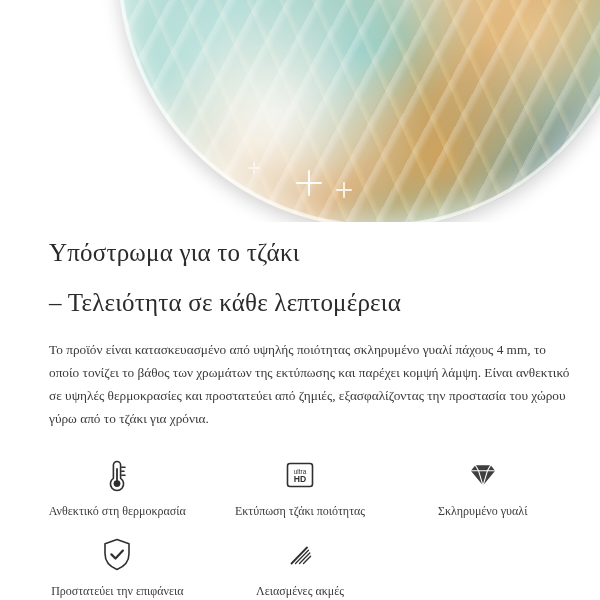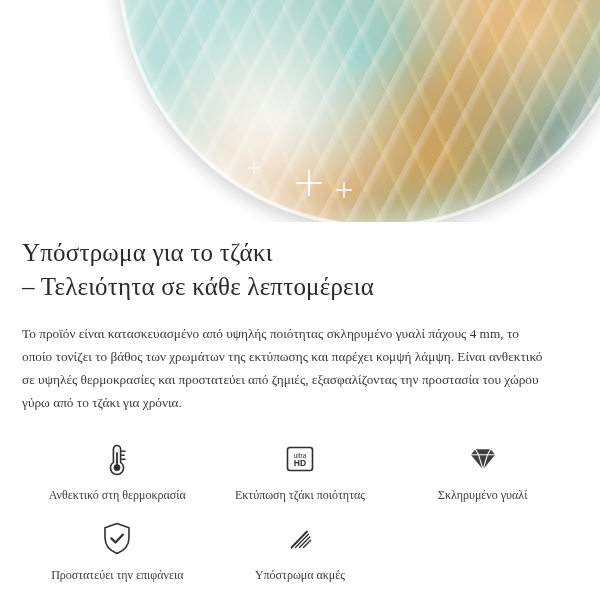--- a/index.html
+++ b/index.html
@@ -86,32 +86,32 @@
     filter: blur(0.4px);
   }
   .sparkle i.h { left: 0; top: 50%; height: 2px; width: 100%; transform: translateY(-50%); }
   .sparkle i.v { top: 0; left: 50%; width: 2px; height: 100%; transform: translateX(-50%); }
   .sparkle-1 { left: 296px; top: 170px; width: 26px; height: 26px; opacity: .95; }
   .sparkle-2 { left: 336px; top: 182px; width: 16px; height: 16px; opacity: .8; }
   .sparkle-3 { left: 248px; top: 162px; width: 12px; height: 12px; opacity: .55; }
 
   
   .content {
-    padding: 14px 38px 0 22px;
+    padding: 14px 38px 0 49px;
   }
   .title {
     margin: 0;
     font-family: "Liberation Serif", serif;
     font-size: 25px;
     line-height: 34px;
     color: #2b2b2b;
     font-weight: 400;
     letter-spacing: 0.2px;
   }
-  .title .line2 { display: block; }
+  .title .line2 { display: block; margin-top: 16px; }
   .paragraph {
     margin: 18px 18px 0 0;
     width: 524px;
     font-family: "Liberation Serif", serif;
     font-size: 13.3px;
     line-height: 23px;
     color: #3a3a3a;
     text-align: left;
   }
 
@@ -230,18 +230,18 @@
 
     <div class="feature">
       <div class="feature-icon">
         <svg width="40" height="36" viewBox="0 0 40 36">
           <path class="stroke" style="stroke-width:1.8" d="M11.5 26.5L27 10.5"></path>
           <path class="stroke" style="stroke-width:1.3" d="M15.5 26.5L28.5 13.2"></path>
           <path class="stroke" style="stroke-width:1.3" d="M19.5 26.5L29.8 16"></path>
           <path class="stroke" style="stroke-width:1.3" d="M23.5 26.5L30.6 19.2"></path>
         </svg>
       </div>
-      <div class="feature-label">Υπόστρωμα ακμές</div>
+      <div class="feature-label">Λειασμένες ακμές</div>
     </div>
 
 
   </div>
 </div>
 
 </body></html>

